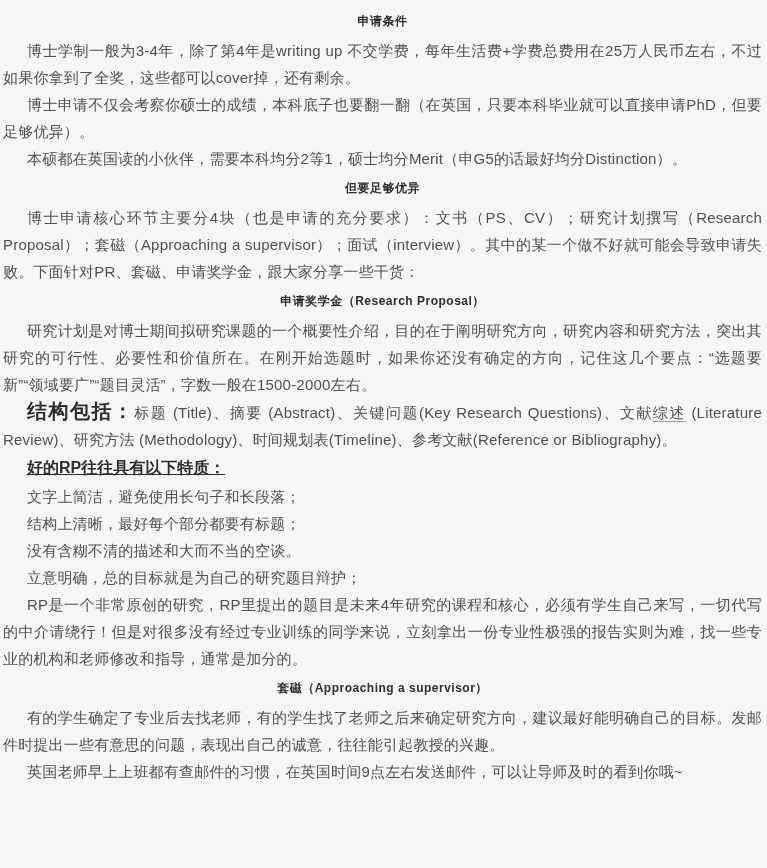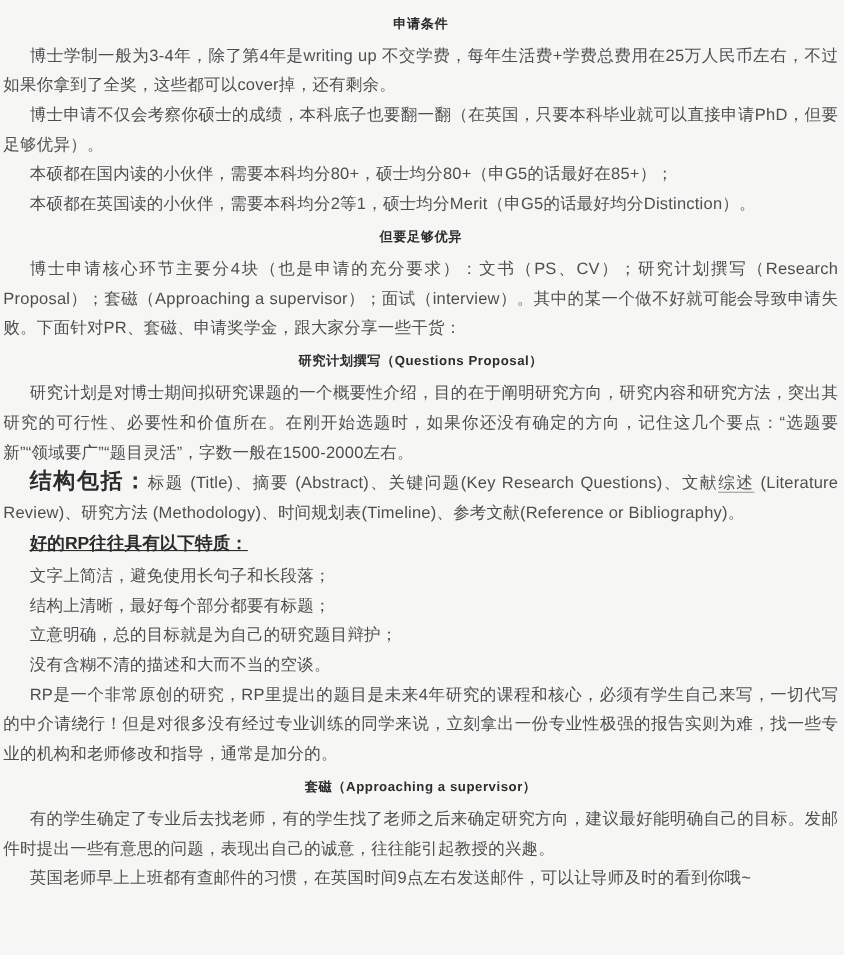--- a/index.html
+++ b/index.html
@@ -58,29 +58,28 @@
     text-underline-offset: 3px;
   }
 </style>
 </head>
 <body style="background: rgb(246, 247, 245);">
 
 <main class="article">
     <h2 class="heading">申请条件</h2>
     <p class="para">博士学制一般为3-4年，除了第4年是writing up 不交学费，每年生活费+学费总费用在25万人民币左右，不过如果你拿到了全奖，这些都可以cover掉，还有剩余。</p>
     <p class="para">博士申请不仅会考察你硕士的成绩，本科底子也要翻一翻（在英国，只要本科毕业就可以直接申请PhD，但要足够优异）。</p>
-    <p class="para">本硕都在国内读的小伙伴，需要本科均分80+，硕士均分80+（申G5的话最好在85+）；</p>
     <p class="para">本硕都在英国读的小伙伴，需要本科均分2等1，硕士均分Merit（申G5的话最好均分Distinction）。</p>
     <h2 class="heading">但要足够优异</h2>
     <p class="para">博士申请核心环节主要分4块（也是申请的充分要求）：文书（PS、CV）；研究计划撰写（Research Proposal）；套磁（Approaching a supervisor）；面试（interview）。其中的某一个做不好就可能会导致申请失败。下面针对PR、套磁、申请奖学金，跟大家分享一些干货：</p>
-    <h2 class="heading">研究计划撰写（Questions Proposal）</h2>
+    <h2 class="heading">申请奖学金（Research Proposal）</h2>
     <p class="para">研究计划是对博士期间拟研究课题的一个概要性介绍，目的在于阐明研究方向，研究内容和研究方法，突出其研究的可行性、必要性和价值所在。在刚开始选题时，如果你还没有确定的方向，记住这几个要点：“选题要新”“领域要广”“题目灵活”，字数一般在1500-2000左右。</p>
     <p class="para"><span class="bold-lead">结构包括：</span><span>标题 (Title)、摘要 (Abstract)、关键问题(Key Research Questions)、文献</span><span class="underlined">综述</span><span> (Literature Review)、研究方法 (Methodology)、时间规划表(Timeline)、参考文献(Reference or Bibliography)。</span></p>
     <h3 class="subheading">好的RP往往具有以下特质：</h3>
     <p class="para">文字上简洁，避免使用长句子和长段落；</p>
     <p class="para">结构上清晰，最好每个部分都要有标题；</p>
+    <p class="para">没有含糊不清的描述和大而不当的空谈。</p>
     <p class="para">立意明确，总的目标就是为自己的研究题目辩护；</p>
-    <p class="para">没有含糊不清的描述和大而不当的空谈。</p>
     <p class="para">RP是一个非常原创的研究，RP里提出的题目是未来4年研究的课程和核心，必须有学生自己来写，一切代写的中介请绕行！但是对很多没有经过专业训练的同学来说，立刻拿出一份专业性极强的报告实则为难，找一些专业的机构和老师修改和指导，通常是加分的。</p>
     <h2 class="heading">套磁（Approaching a supervisor）</h2>
     <p class="para">有的学生确定了专业后去找老师，有的学生找了老师之后来确定研究方向，建议最好能明确自己的目标。发邮件时提出一些有意思的问题，表现出自己的诚意，往往能引起教授的兴趣。</p>
     <p class="para">英国老师早上上班都有查邮件的习惯，在英国时间9点左右发送邮件，可以让导师及时的看到你哦~</p>
   </main>
 
 </body></html>

